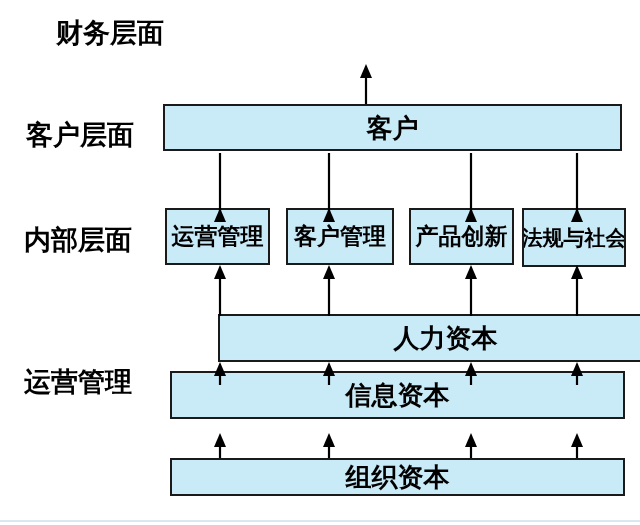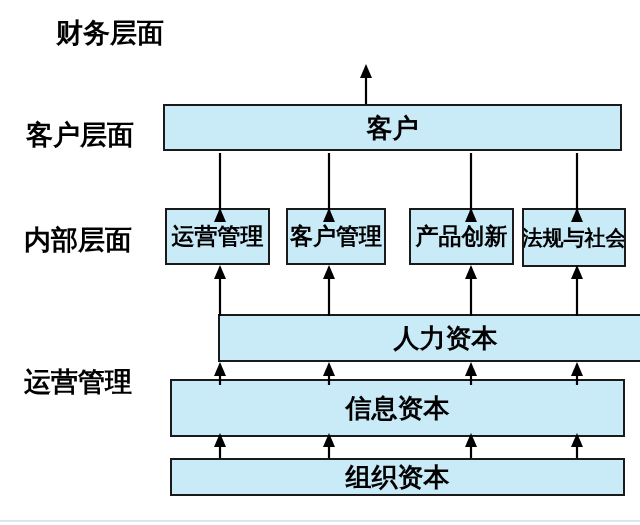--- a/index.html
+++ b/index.html
@@ -45,25 +45,25 @@
     left: 0;
     top: 0;
     width: 640px;
     height: 525px;
     pointer-events: none;
   }
   
   #node-financial-value      { left: 268px; top: 13px;  width: 219px; height: 49px; }
   #node-customer             { left: 163px; top: 104px; width: 459px; height: 47px; }
   #node-operations-mgmt      { left: 165px; top: 208px; width: 105px; height: 57px; }
-  #node-customer-mgmt        { left: 286px; top: 208px; width: 100px; height: 57px; }
+  #node-customer-mgmt        { left: 286px; top: 208px; width: 108px; height: 57px; }
   #node-product-innovation   { left: 409px; top: 208px; width: 105px; height: 57px; text-align: right; }
   #node-regulation-society   { left: 522px; top: 208px; width: 104px; height: 59px; }
   #node-human-capital        { left: 170px; top: 314px; width: 455px; height: 48px; margin-left: 48px; }
-  #node-information-capital  { left: 170px; top: 379px; width: 455px; height: 58px; }
+  #node-information-capital  { left: 170px; top: 371px; width: 455px; height: 48px; }
   #node-organization-capital { left: 170px; top: 458px; width: 455px; height: 38px; }
   
   #label-financial { left: 23px; top: 20px; margin-left: 33px; }
   #label-customer  { left: 26px; top: 122px; }
   #label-internal  { left: 24px; top: 227px; }
   #label-learning  { left: 24px; top: 369px; }
   .page-edge-line {
     position: absolute;
     left: 0;
     right: 0;

